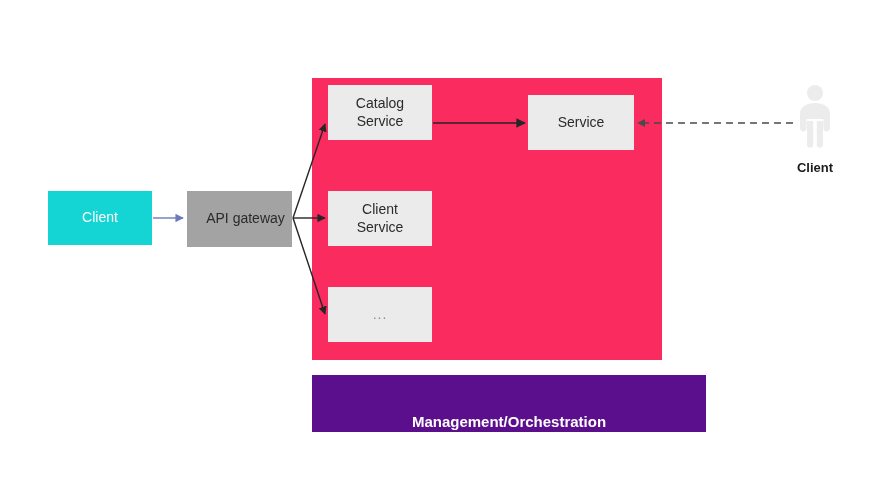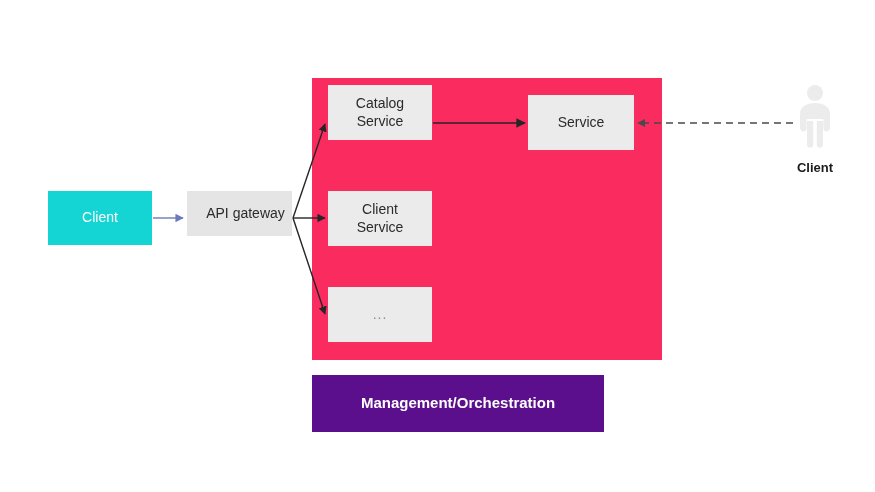--- a/index.html
+++ b/index.html
@@ -39,22 +39,22 @@
     background: #15d4d4;
     color: #ffffff;
     font-size: 14px;
   }
 
   
   #api-gateway-box {
     left: 187px;
     top: 191px;
     width: 105px;
-    height: 45px;
-    background: #e5e5e5;
+    height: 56px;
+    background: #a3a3a3;
     color: #2b2b2b;
     font-size: 14px;
     padding-left: 12px;
   }
 
   
   #services-container {
     position: absolute;
     left: 312px;
     top: 78px;
@@ -73,26 +73,27 @@
   }
   #catalog-service-box { left: 328px; top: 85px; }
   #review-service-box  { left: 328px; top: 191px; }
   #ellipsis-box        { left: 328px; top: 287px; color: #8d8d8d; letter-spacing: 1px; }
   #service-box         { left: 528px; top: 95px; width: 106px; }
 
   
   #management-bar {
     left: 312px;
     top: 375px;
-    width: 292px;
+    width: 394px;
     height: 57px;
     background: #5b0f8c;
     color: #ffffff;
     font-size: 15px;
     font-weight: bold;
+    align-items: flex-end;
   }
 
   
   #devops-group {
     position: absolute;
     left: 772px;
     top: 84px;
     width: 86px;
     height: 95px;
   }

